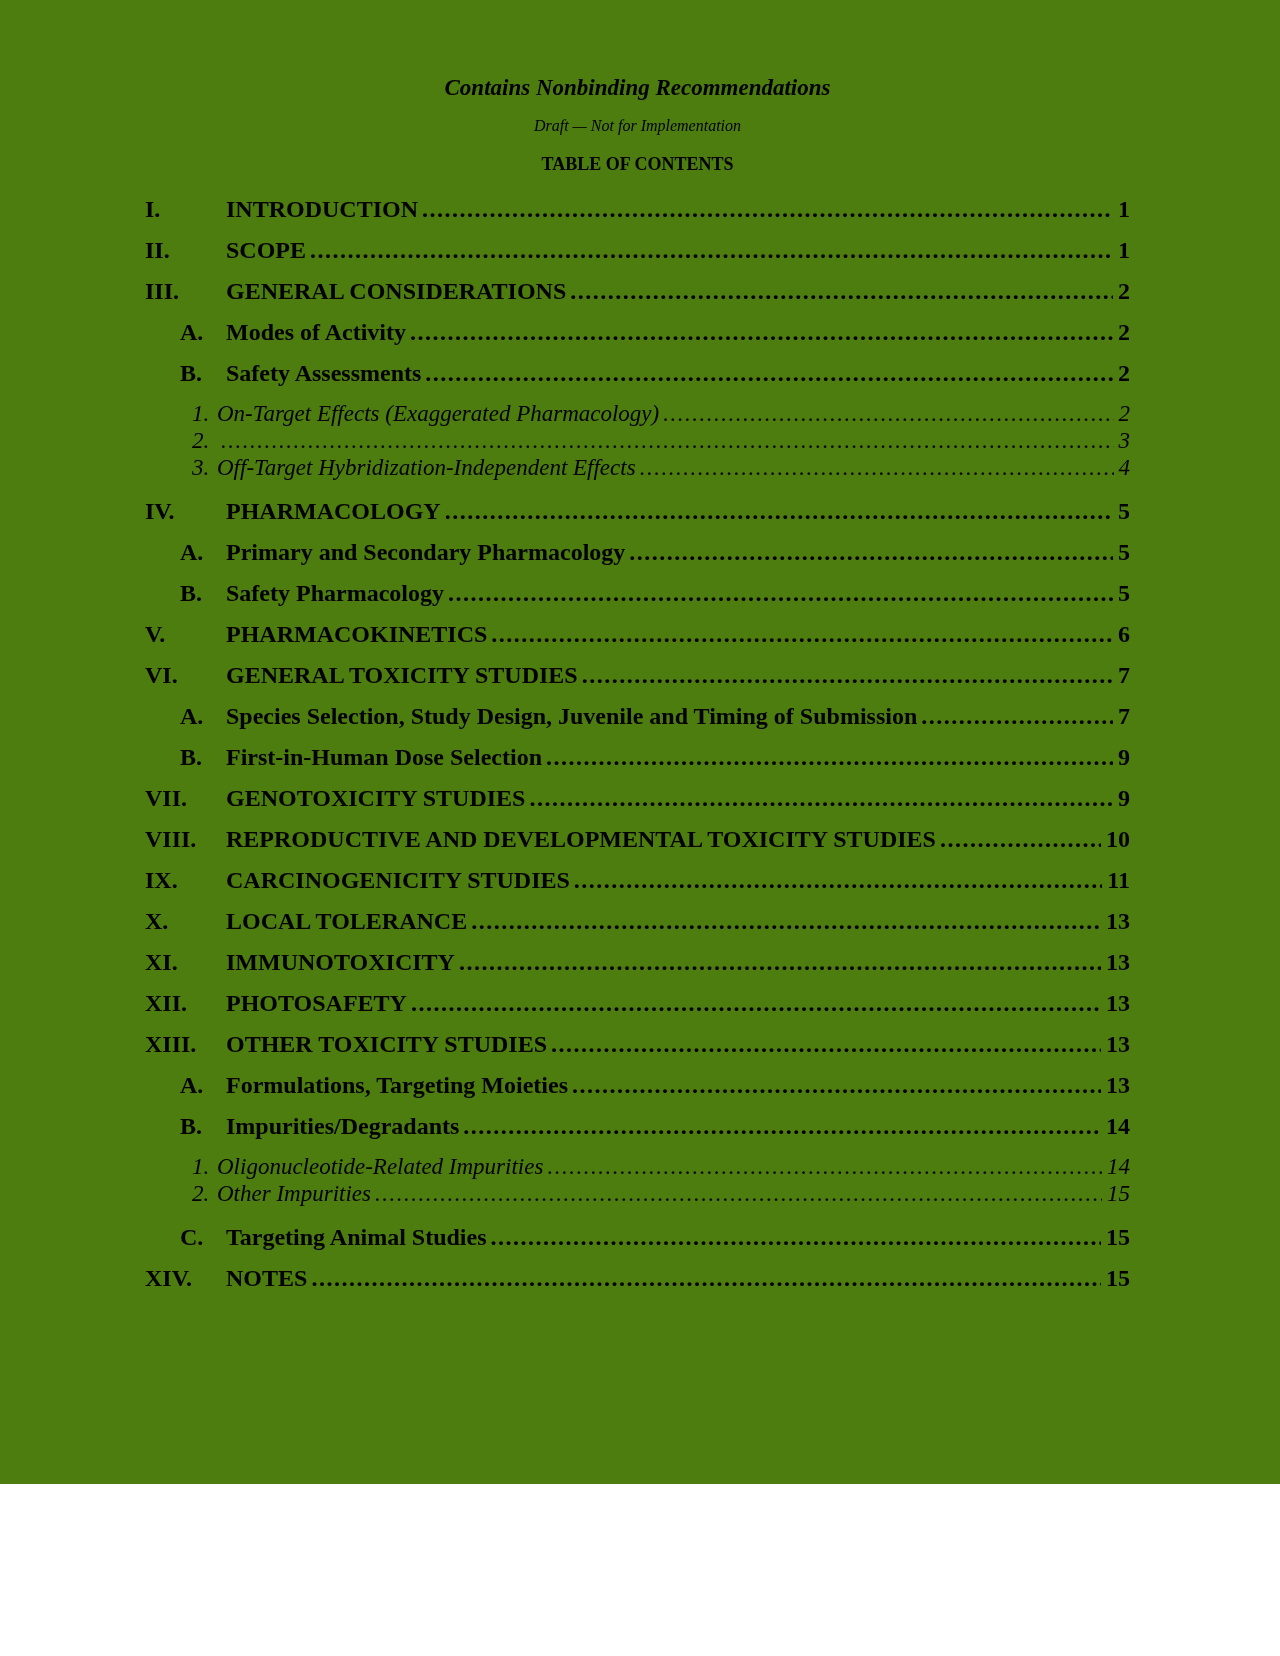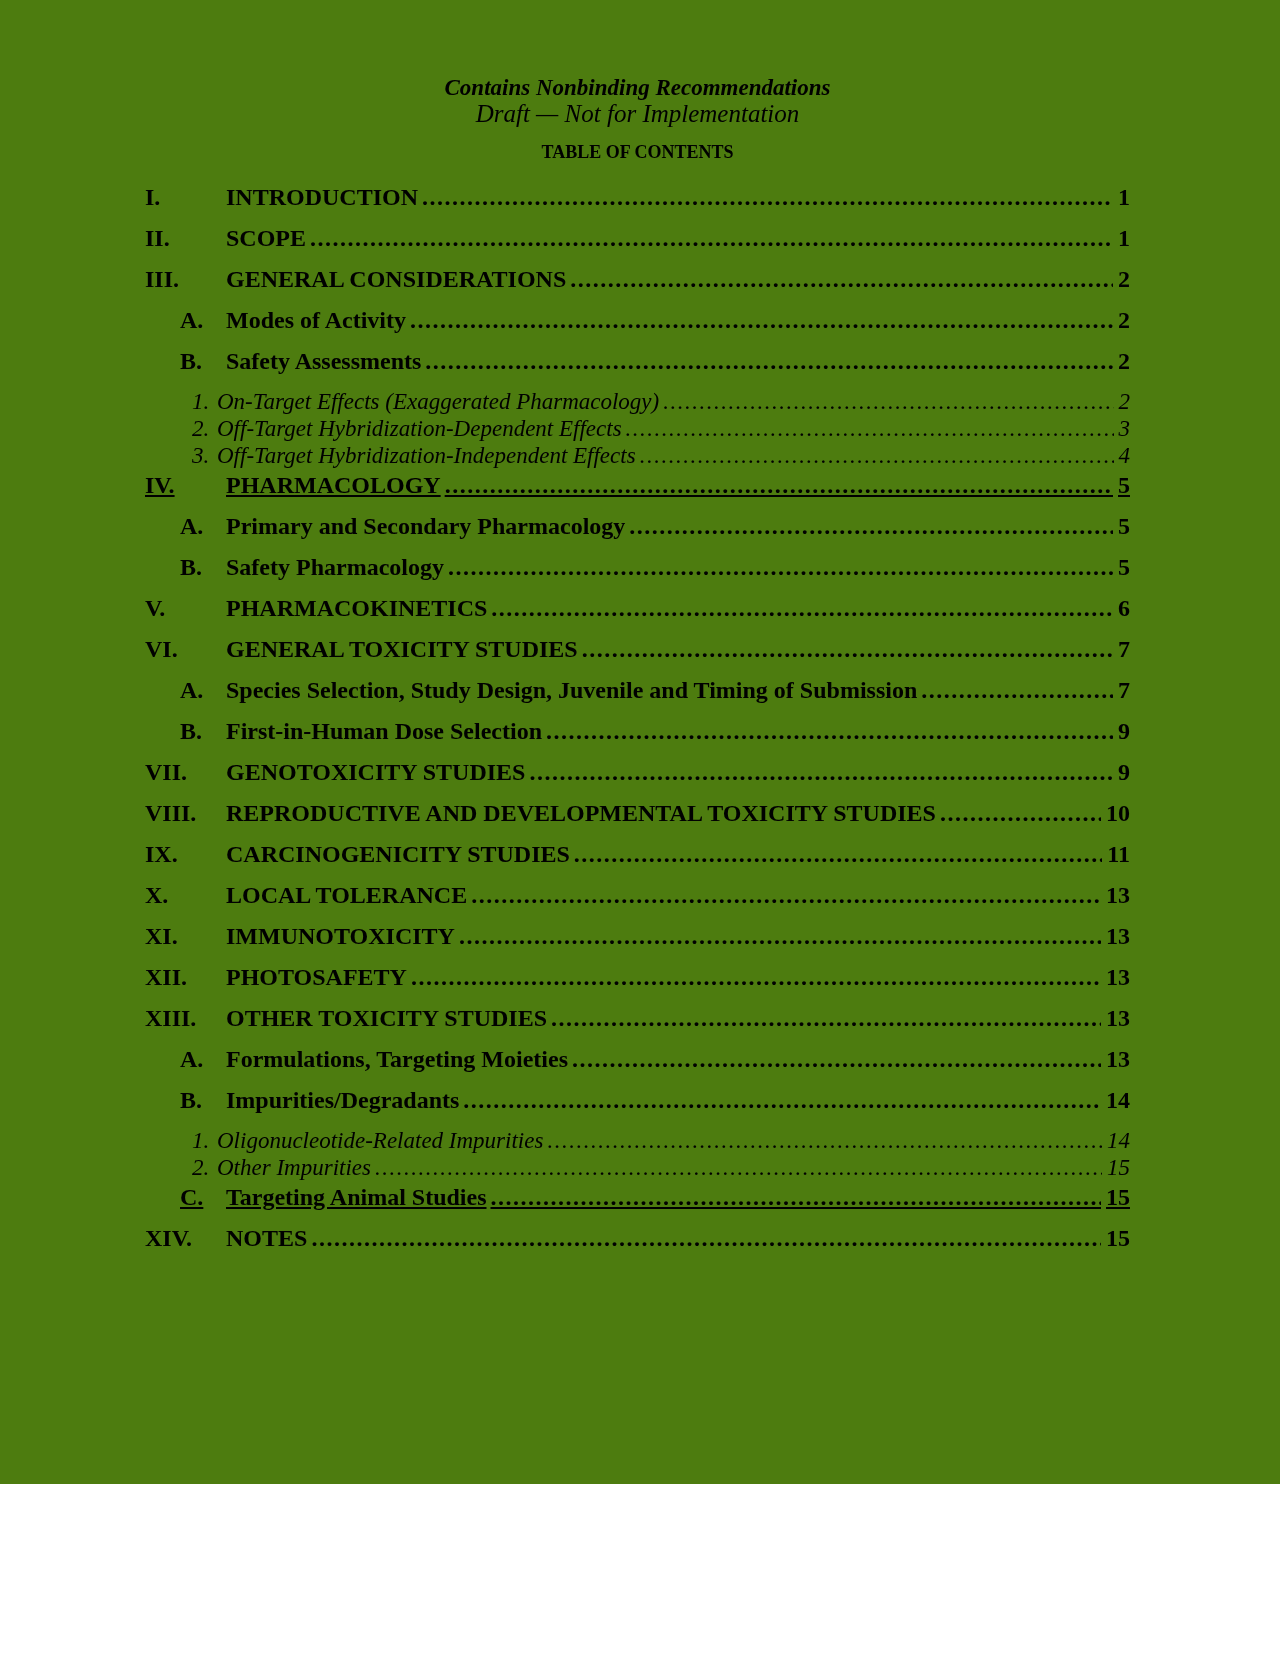--- a/index.html
+++ b/index.html
@@ -15,23 +15,24 @@
     overflow: hidden;
   }
   .doc-header { text-align: center; }
   .nonbinding {
     font-size: 23px;
     font-weight: bold;
     font-style: italic;
     line-height: 28px;
   }
   .draftnote {
-    font-size: 25px;
+    font-size: 16px;
     font-style: italic;
     line-height: 24px;
+    margin-top: 12px;
   }
   .toc-title {
     font-size: 18px;
     font-weight: bold;
     line-height: 28px;
     margin-top: 12px;
   }
   .toc { margin-top: 17px; }
   .row {
     display: flex;
@@ -71,21 +72,21 @@
   .lvl3 {
     font-size: 23px;
     font-style: italic;
     line-height: 27px;
     margin-top: 0;
     padding-left: 47px;
   }
   .lvl3 .label { width: 25px; }
 
   .group-start { margin-top: 12px; }
-  .tight { margin-top: 2px; text-decoration: underline; }
+  .tight { margin-top: 16px; }
 </style>
 </head>
 <body>
 
 <div class="page">
   <div class="doc-header">
     <div class="nonbinding">Contains Nonbinding Recommendations</div>
     <div class="draftnote">Draft — Not for Implementation</div>
     <div class="toc-title">TABLE OF CONTENTS</div>
   </div>
@@ -122,21 +123,20 @@
     <span class="pagenum">2</span>
   </div>
       <div class="row lvl3 group-start">
     <span class="label">1.</span>
     <span class="title">On-Target Effects (Exaggerated Pharmacology)</span>
     <span class="leader"></span>
     <span class="pagenum">2</span>
   </div>
       <div class="row lvl3">
     <span class="label">2.</span>
-    <span class="title">Off-Target Hybridization-Dependent Effects</span>
     <span class="leader"></span>
     <span class="pagenum">3</span>
   </div>
       <div class="row lvl3">
     <span class="label">3.</span>
     <span class="title">Off-Target Hybridization-Independent Effects</span>
     <span class="leader"></span>
     <span class="pagenum">4</span>
   </div>
       <div class="row lvl1 tight">

